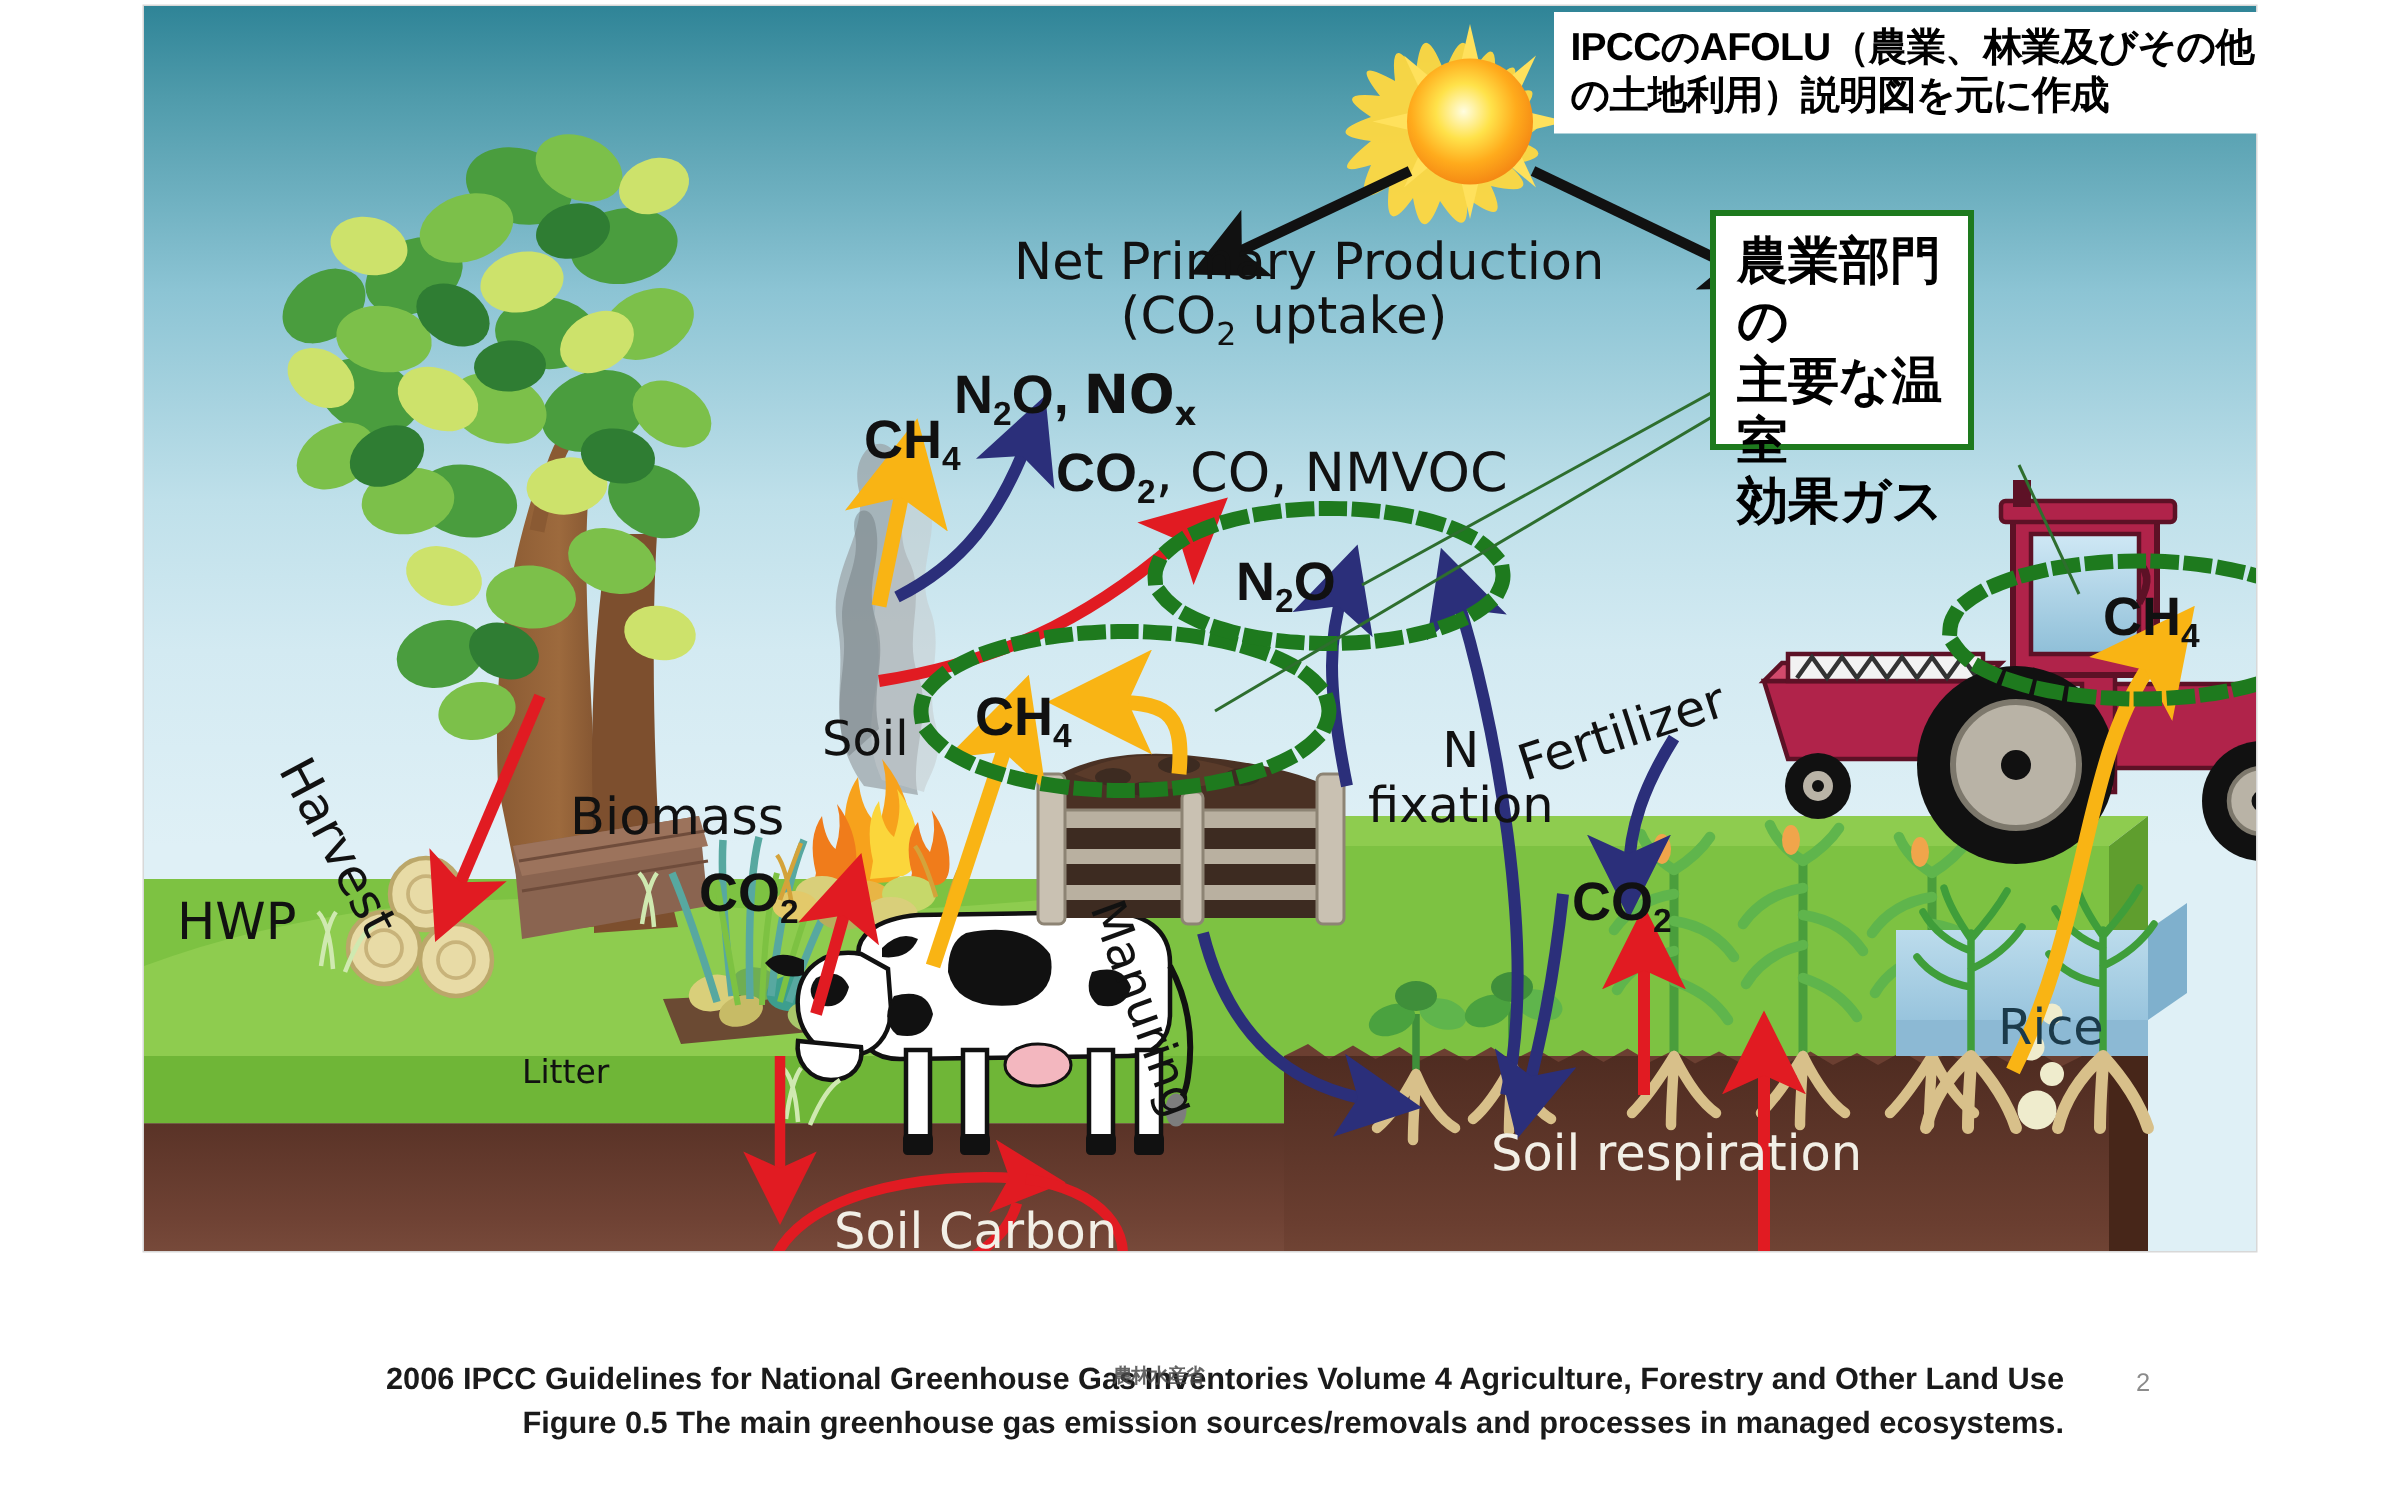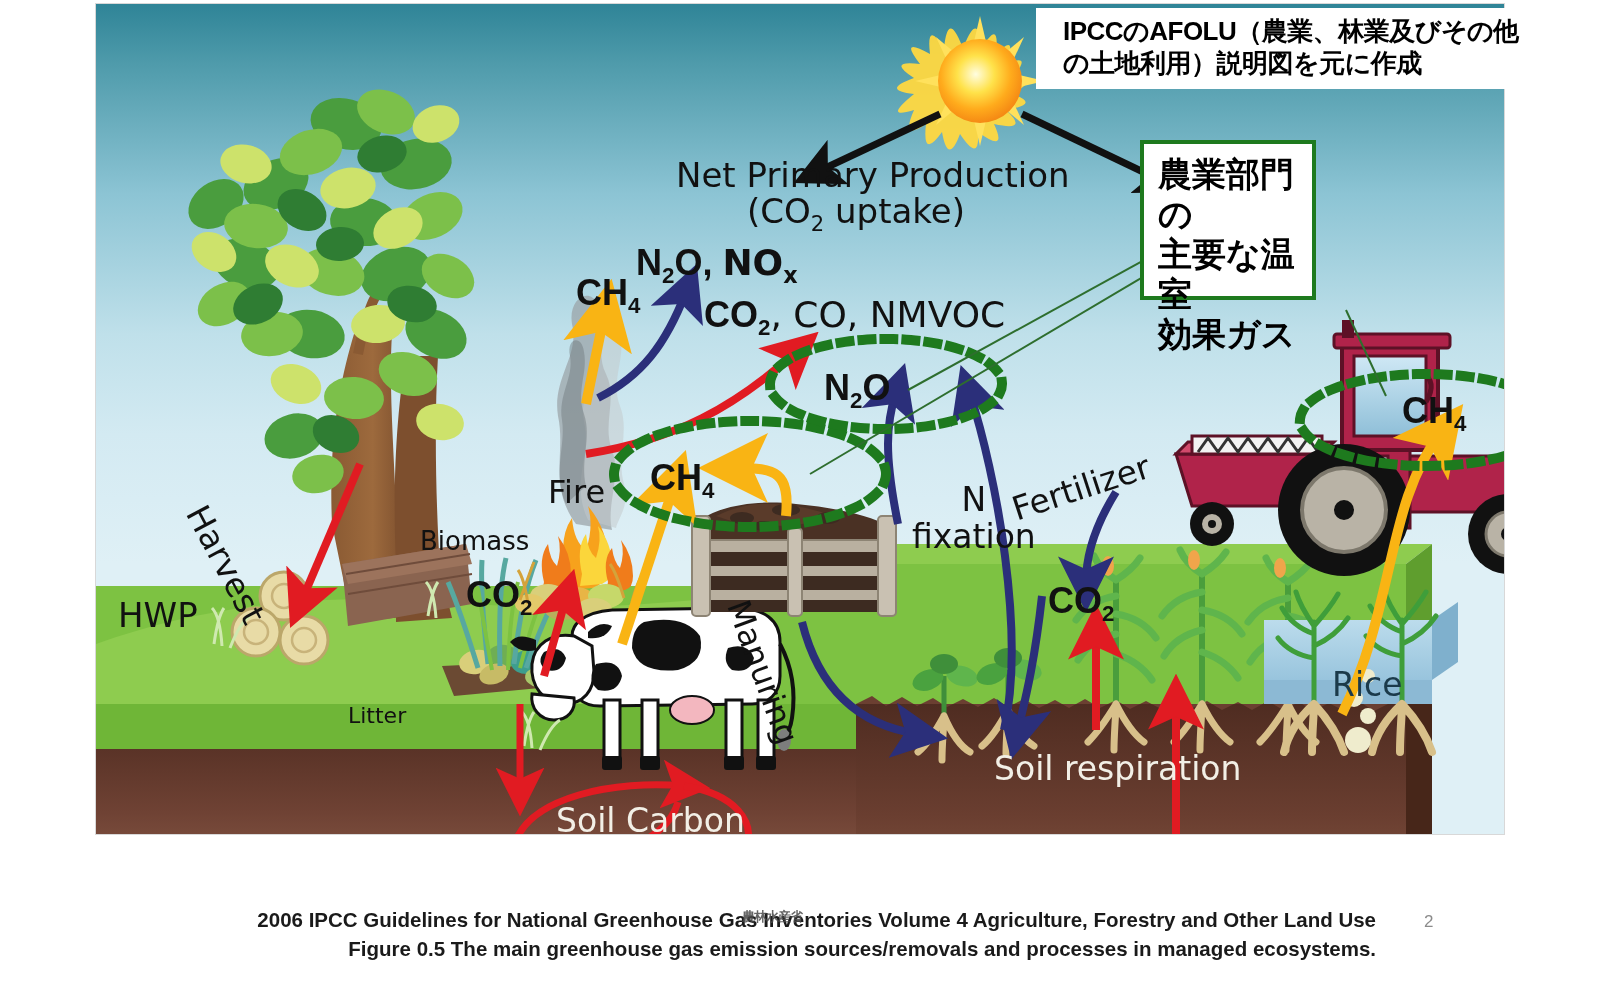--- a/index.html
+++ b/index.html
@@ -28,21 +28,21 @@
 
   
   .lbl{position:absolute;white-space:nowrap;color:#111;line-height:1.05;}
   .lbl.bold{font-weight:bold;text-align:right;}
   .lbl sub{font-size:.62em;}
   .thin{font-family:"DejaVu Sans",sans-serif;font-weight:400;}
 
   
   #title-box{
     position:absolute;left:1036px;top:8px;width:466px;
-    background:#fff;padding:8px 10px 10px 27px;
+    background:#fff;padding:8px 10px 10px 11px;
     font-weight:bold;font-size:26px;line-height:1.22;color:#000;
     letter-spacing:-0.5px;
   }
   #callout-box{
     position:absolute;left:1140px;top:140px;width:176px;height:160px;
     background:#fff;border:4px solid #1e7a1e;
     font-weight:bold;font-size:34px;line-height:1.18;color:#000;
     padding:10px 0 0 14px;box-sizing:border-box;letter-spacing:0px;
   }
 
@@ -485,21 +485,21 @@
     <div class="lbl" style="left:540px;top:240px;font-size:36px;">
       <b><span>N</span><sub>2</sub><span>O,</span></b>
       <span class="thin" style="font-weight:700;margin-top:34px;"><span>NO</span><sub>x</sub></span>
     </div>
 
     <div class="lbl" style="left:608px;top:292px;font-size:36px;">
       <b><span>CO</span><sub>2</sub></b><span class="thin" style="font-weight:400;">, CO, NMVOC</span>
     </div>
 
     <div class="lbl thin" style="left:452px;top:472px;font-size:32px;">
-      <span>Fire</span>
+      <span>Soil</span>
     </div>
 
     <div class="lbl bold" style="left:554px;top:455px;font-size:36px;">
       <span>CH</span><sub>4</sub>
     </div>
 
     <div class="lbl bold" style="left:728px;top:365px;font-size:36px;">
       <span>N</span><sub>2</sub><span>O</span>
     </div>
 
@@ -508,21 +508,21 @@
     </div>
 
     <div class="lbl thin" style="left:114px;top:496px;font-size:33px;transform:rotate(62deg);transform-origin:left top;">
       <span>Harvest</span>
     </div>
 
     <div class="lbl thin" style="left:22px;top:594px;font-size:34px;">
       <span>HWP</span>
     </div>
 
-    <div class="lbl thin" style="left:284px;top:524px;font-size:26px;margin-left:40px;">
+    <div class="lbl thin" style="left:284px;top:524px;font-size:34px;">
       <span>Biomass</span>
     </div>
 
     <div class="lbl bold" style="left:370px;top:572px;font-size:36px;">
       <span>CO</span><sub>2</sub>
     </div>
 
     <div class="lbl thin" style="left:252px;top:700px;font-size:22px;">
       <span>Litter</span>
     </div>

